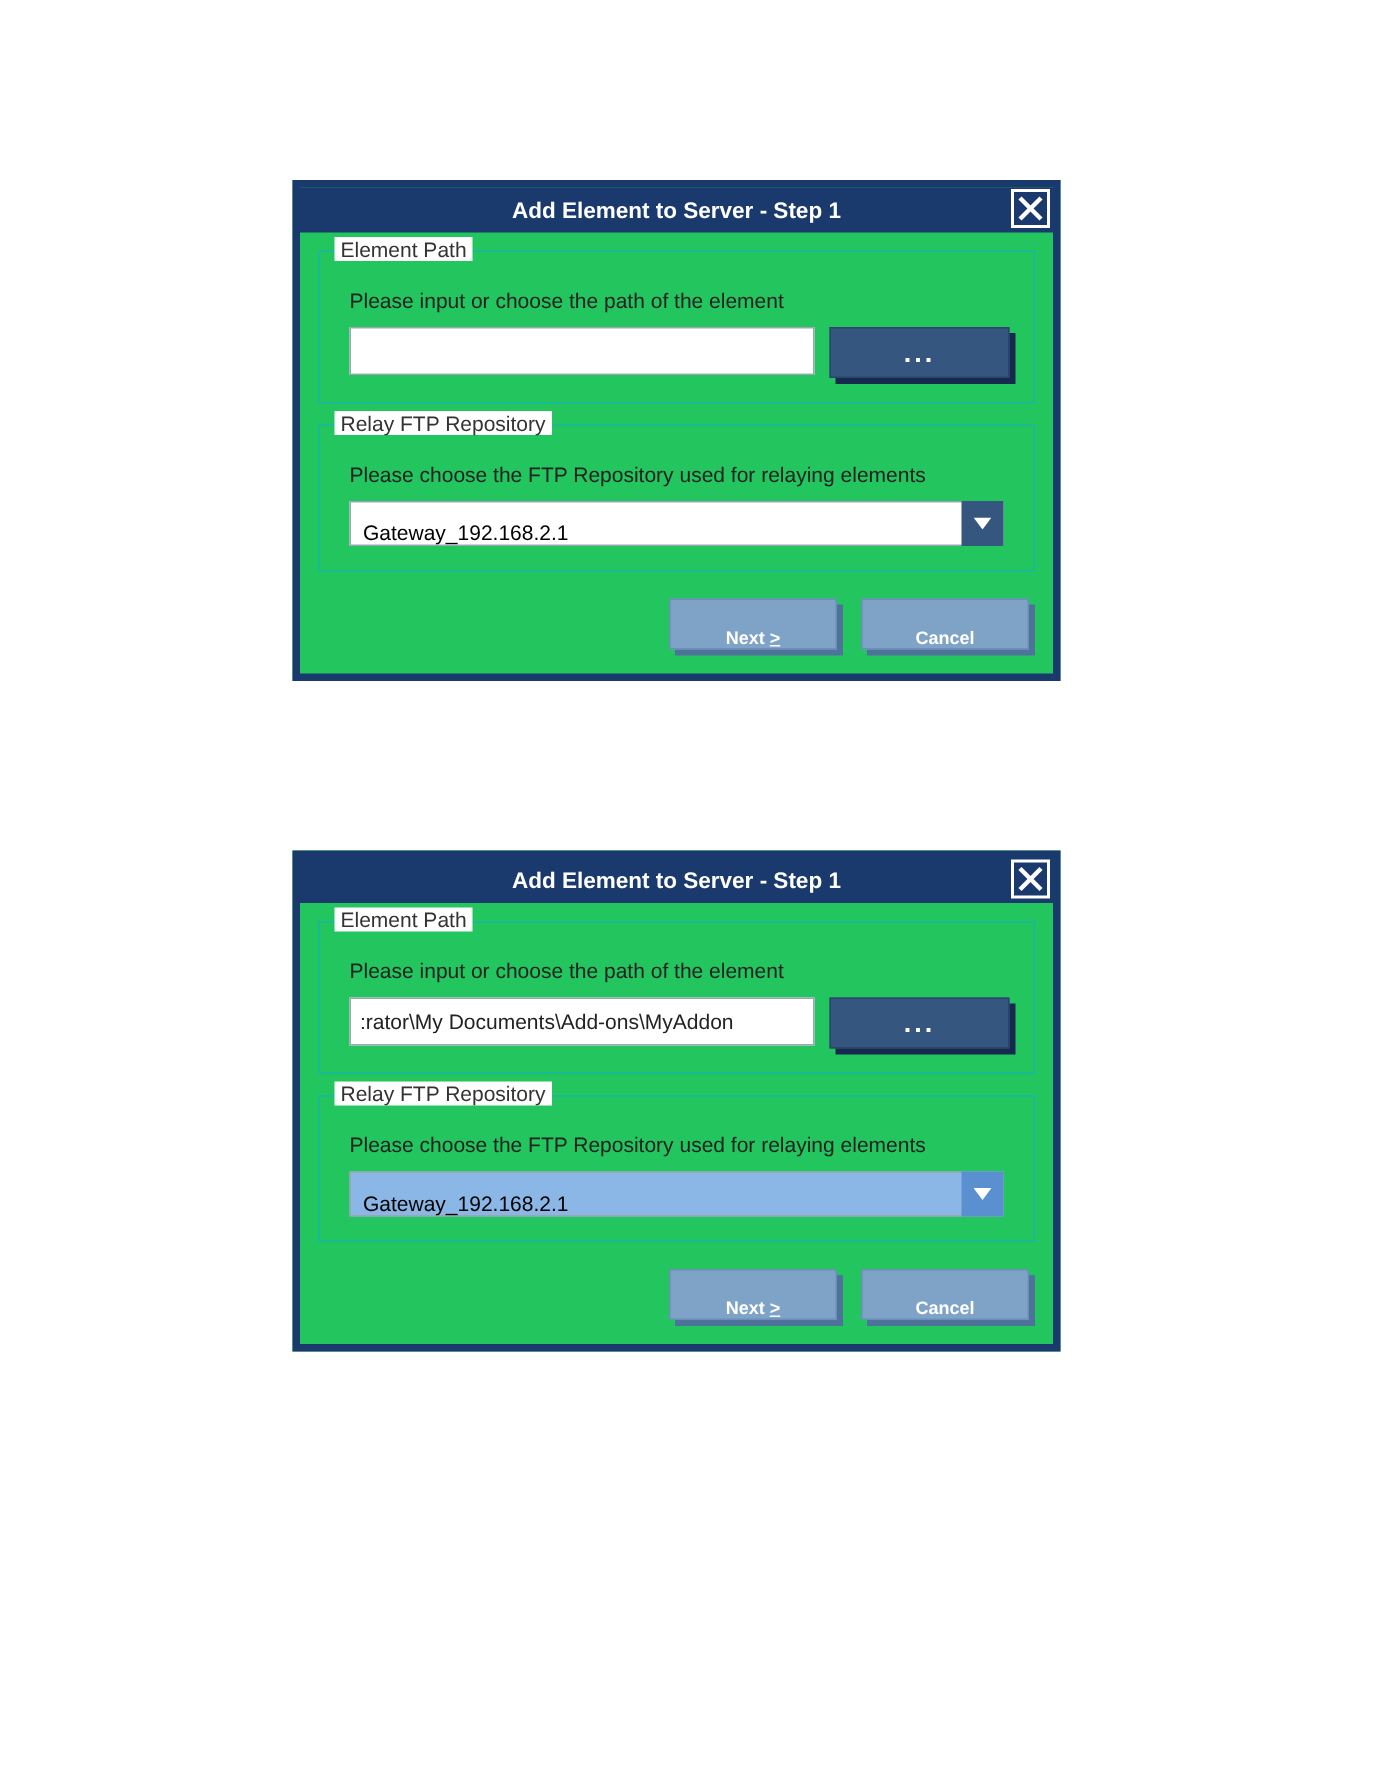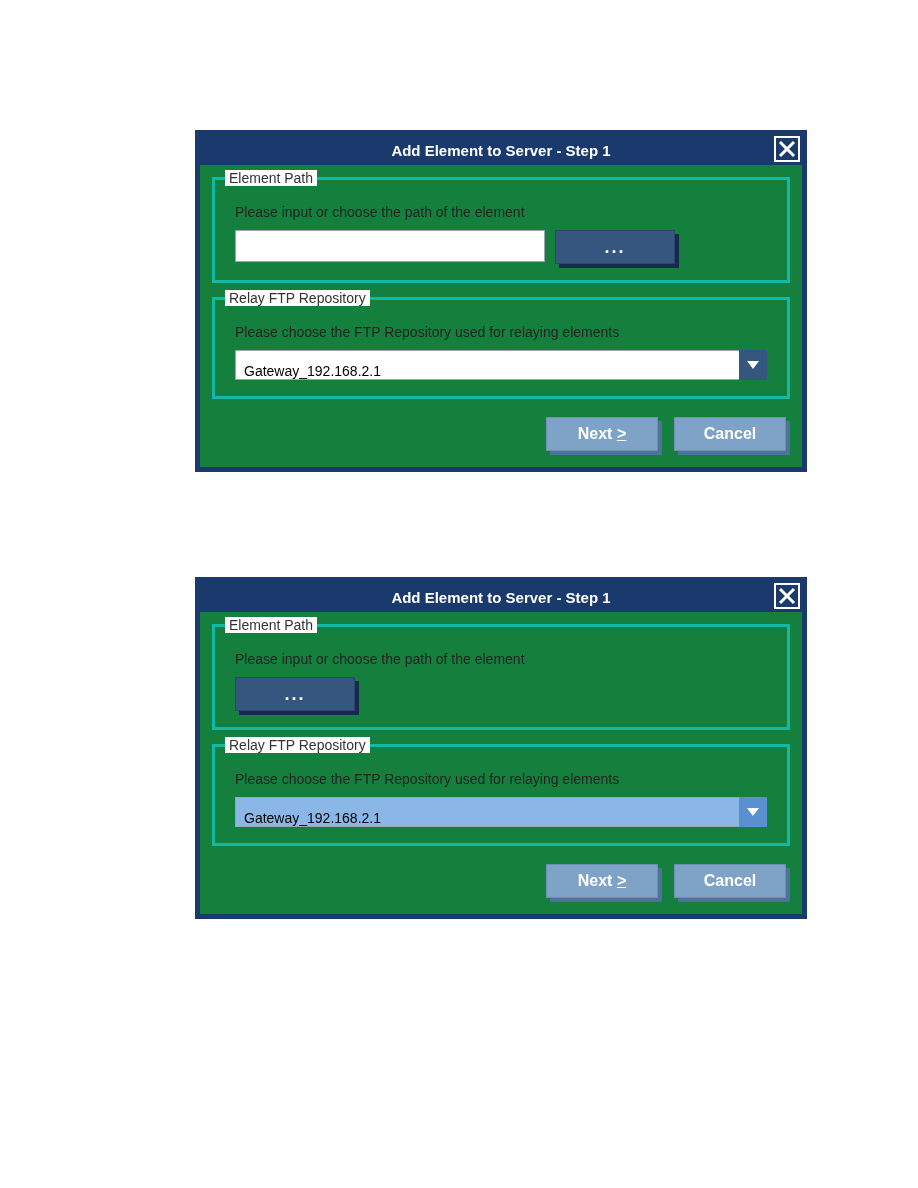--- a/index.html
+++ b/index.html
@@ -11,25 +11,24 @@
     color: #000;
   }
   .page {
     width: 918px;
     height: 1188px;
     position: relative;
     background: #fff;
   }
   .dialog {
     position: absolute;
-    width: 612px;
+    width: 512px;
     border: 5px solid #1a3a6e;
-    background: #15803d;
-    box-sizing: border-box;
-    margin-top: 10px;
+    background: #22c55e;
+    box-sizing: border-box;
   }
   .titlebar {
     background: #1a3a6e;
     color: #ffffff;
     height: 30px;
     display: flex;
     align-items: center;
     justify-content: center;
     position: relative;
     font-weight: bold;
@@ -46,21 +45,21 @@
     display: flex;
     align-items: center;
     justify-content: center;
     cursor: pointer;
   }
   .close-btn svg { display:block; }
   .body {
     padding: 12px 12px 14px 12px;
   }
   .fieldset {
-    border: 3px solid #14b8a6;
+    border: 1px solid #14b8a6;
     position: relative;
     padding: 18px 14px 16px 14px;
     margin-bottom: 14px;
   }
   .legend {
     position: absolute;
     top: -10px;
     left: 10px;
     background: #fff;
     padding: 0 4px;
@@ -106,21 +105,21 @@
   }
   .btn-3d .face {
     position: relative;
     background: #35567f;
     border: 1px solid #2a476b;
     display: flex;
     align-items: center;
     justify-content: center;
   }
   .browse-btn .face { width: 118px; height: 32px; font-size:18px; letter-spacing:2px; }
-  .footer-btn .face { width: 110px; height: 32px; font-size:16px; }
+  .footer-btn .face { width: 110px; height: 32px; font-size:12px;align-items:flex-end; }
   .footer-btn.light .face { background:#7fa3c7; border-color:#6b8fb5; }
   .footer-btn.light .shadow { background:#4f729a; }
 
   .select-wrap {
     position: relative;
     margin: 0 6px;
   }
   .select-box {
     height: 30px;
     border: 1px solid #9aa6b2;
@@ -227,20 +226,21 @@
         <line x1="2" y1="2" x2="16" y2="16" stroke="#fff" stroke-width="3"></line>
         <line x1="16" y1="2" x2="2" y2="16" stroke="#fff" stroke-width="3"></line>
       </svg>
     </div>
   </div>
   <div class="body">
     <div class="fieldset">
       <div class="legend">Element Path</div>
       <div class="prompt">Please input or choose the path of the element</div>
       <div class="row">
+        <input class="textfield" type="text" value=":rator\My Documents\Add-ons\MyAddon" style="">
         <div class="btn-3d browse-btn">
           <div class="shadow"></div>
           <div class="face">
                 <span>...</span>
               </div>
         </div>
       </div>
     </div>
 
     <div class="fieldset">

